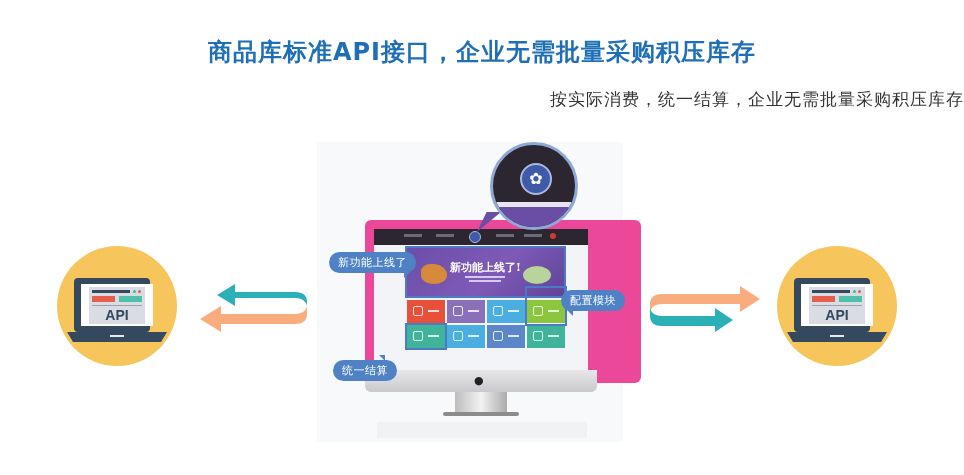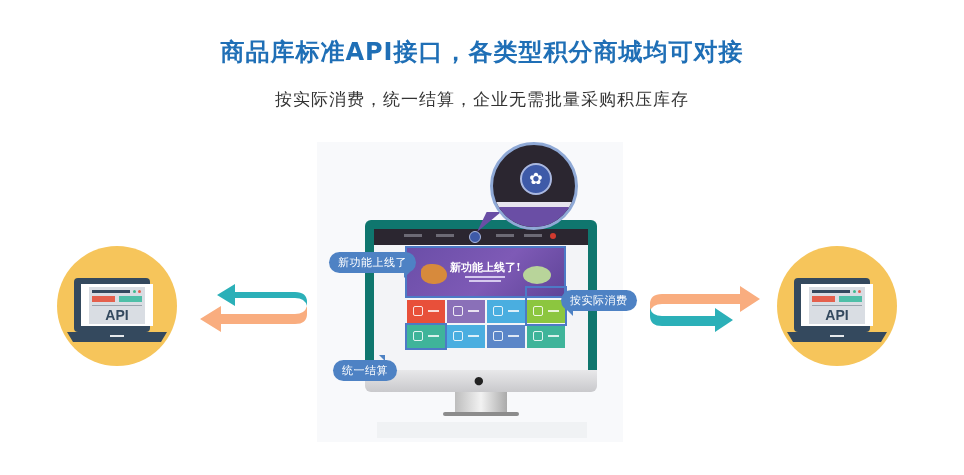--- a/index.html
+++ b/index.html
@@ -1,21 +1,21 @@
 <!DOCTYPE html>
 <html><head>
 <meta charset="utf-8">
 <style>
   * { box-sizing: border-box; margin: 0; padding: 0; }
   html, body { width: 964px; height: 475px; background: #ffffff; overflow: hidden; }
   body { font-family: "DejaVu Sans", "Liberation Sans", sans-serif; position: relative; }
 
   .title { position: absolute; top: 36px; left: 0; width: 964px; text-align: center;
     font-size: 24px; font-weight: bold; color: #1f6fb6; letter-spacing: 1px; }
-  .subtitle { position: absolute; top: 88px; left: 0; width: 964px; text-align: center;
+  .subtitle { position: absolute; top: 88px; left: 0; width: 964px; text-align: right;
     font-size: 17px; color: #333333; letter-spacing: 1px; }
 
   
   .api-badge { position: absolute; width: 120px; height: 120px; border-radius: 50%; background: #f6c55b; }
   .api-badge.left { left: 57px; top: 246px; }
   .api-badge.right { left: 777px; top: 246px; }
   .laptop-screen { position: absolute; left: 17px; top: 32px; width: 76px; height: 54px;
     background: #34495e; border-radius: 4px; }
   .laptop-inner { position: absolute; left: 7px; top: 6px; width: 72px; height: 42px; background: #ffffff; }
   .page { position: absolute; left: 8px; top: 3px; width: 56px; height: 37px; background: #d9dde3; }
@@ -31,21 +31,21 @@
     background: #34495e; clip-path: polygon(0 0, 100% 0, 94% 100%, 6% 100%); }
   .laptop-base .slot { position: absolute; left: 43px; top: 3px; width: 14px; height: 2px; background: #e6e9ec; }
 
   
   .arrows { position: absolute; }
   .arrows.left { left: 195px; top: 278px; }
   .arrows.right { left: 645px; top: 280px; }
 
   
   .scene { position: absolute; left: 317px; top: 142px; width: 306px; height: 300px; background: #f8f9fb; }
-  .monitor { position: absolute; left: 48px; top: 78px; width: 232px; height: 163px; background: #0f766e; border-radius: 6px; }
+  .monitor { position: absolute; left: 48px; top: 78px; width: 276px; height: 163px; background: #ec4899; border-radius: 6px; }
   .monitor-chin { position: absolute; left: 48px; top: 228px; width: 232px; height: 22px;
     background: linear-gradient(#e8e8ea, #c9c9cc); border-radius: 0 0 6px 6px; }
   .apple-logo { position: absolute; left: 109px; top: 4px; font-size: 11px; color: #222; }
   .stand { position: absolute; left: 138px; top: 250px; width: 52px; height: 22px;
     background: linear-gradient(90deg, #bdbdbd, #f2f2f2, #aaa); }
   .stand-foot { position: absolute; left: 126px; top: 270px; width: 76px; height: 4px; background: #8c8c8c; border-radius: 2px; }
   .reflection { position: absolute; left: 60px; top: 280px; width: 210px; height: 16px; background: #eef0f3; opacity: .8; }
 
   .screen { position: absolute; left: 9px; top: 9px; width: 214px; height: 145px; background: #f3f4f7; overflow: hidden; }
   .topnav { position: absolute; left: 0; top: 0; width: 214px; height: 16px; background: #2b2630; }
@@ -80,21 +80,21 @@
   .mag-avatar { position: absolute; left: 27px; top: 18px; width: 32px; height: 32px; border-radius: 50%;
     background: #3e5aa8; border: 2px solid #aab8e0; color: #fff; font-size: 16px; text-align: center; line-height: 28px; }
   .mag-tail { position: absolute; left: 160px; top: 70px; width: 24px; height: 20px; background: #6a4ea5;
     clip-path: polygon(40% 0, 100% 0, 0 100%); }
   .nav-avatar { position: absolute; left: 95px; top: 2px; width: 12px; height: 12px; border-radius: 50%;
     background: #3e5aa8; border: 1px solid #aab8e0; }
 </style>
 </head>
 <body>
 
-<div class="title">商品库标准API接口，各类型积分商城均可对接</div>
+<div class="title">商品库标准API接口，企业无需批量采购积压库存</div>
 <div class="subtitle">按实际消费，统一结算，企业无需批量采购积压库存</div>
 
 <div class="api-badge left">
   <div class="laptop-screen">
     <div class="laptop-inner">
       <div class="page">
         <div class="bar"></div>
           <div class="dot1"></div>
           <div class="dot2"></div>
         <div class="blk1"></div>
@@ -178,21 +178,21 @@
   <div class="reflection"></div>
 
   <div class="mag-tail"></div>
   <div class="magnifier">
     <div class="stripe"></div>
     <div class="purple"></div>
     <div class="mag-avatar">✿</div>
   </div>
 
   <div class="callout ad" style="left:12px;top:110px">新功能上线了</div>
-  <div class="callout mod" style="left:244px;top:148px">按实际消费</div>
+  <div class="callout mod" style="left:244px;top:148px">配置模块</div>
   <div class="callout sup" style="left:16px;top:218px">统一结算</div>
 </div>
 
 <svg class="arrows right" width="120" height="60" viewBox="0 0 120 60">
   <path d="M5 24 Q5 14 17 14 L95 14 L95 6 L115 19 L95 32 L95 24 L17 24 Q7 24 5 32 Z" fill="#f9ad7f"></path>
   <path d="M5 28 Q7 36 17 36 L70 36 L70 28 L88 40 L70 52 L70 46 L17 46 Q5 46 5 36 Z" fill="#2bb0b8"></path>
 </svg>
 
 <div class="api-badge right">
   <div class="laptop-screen">

